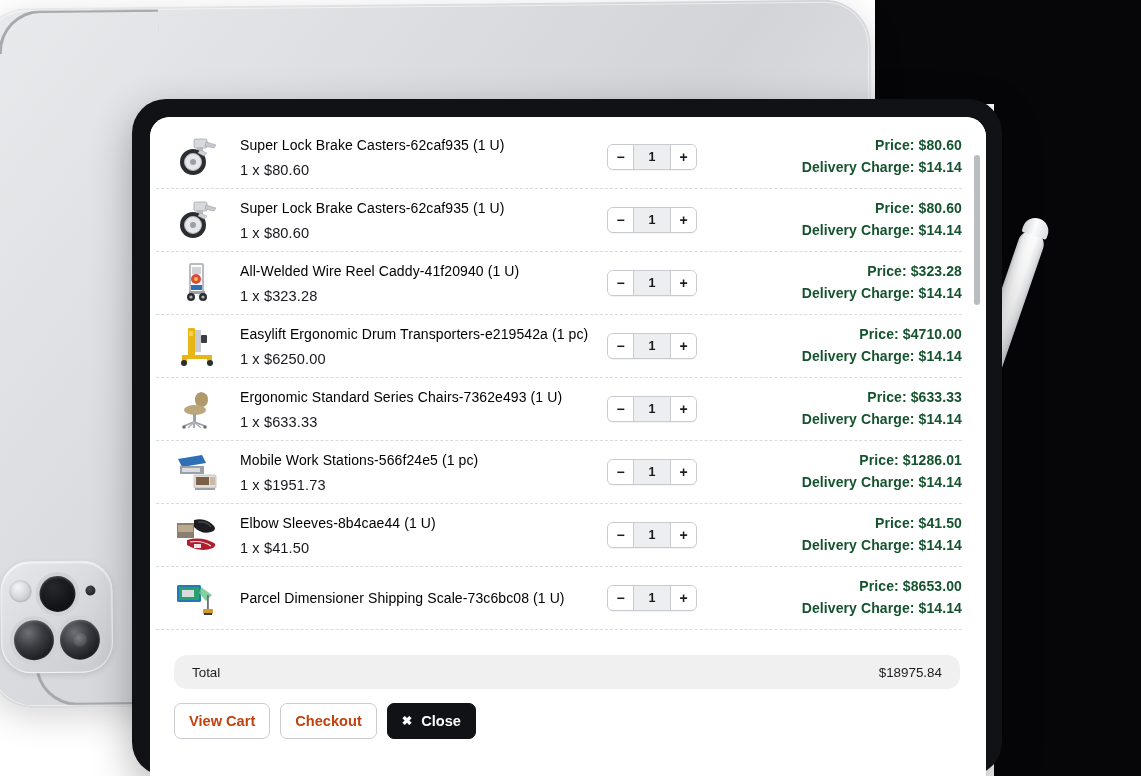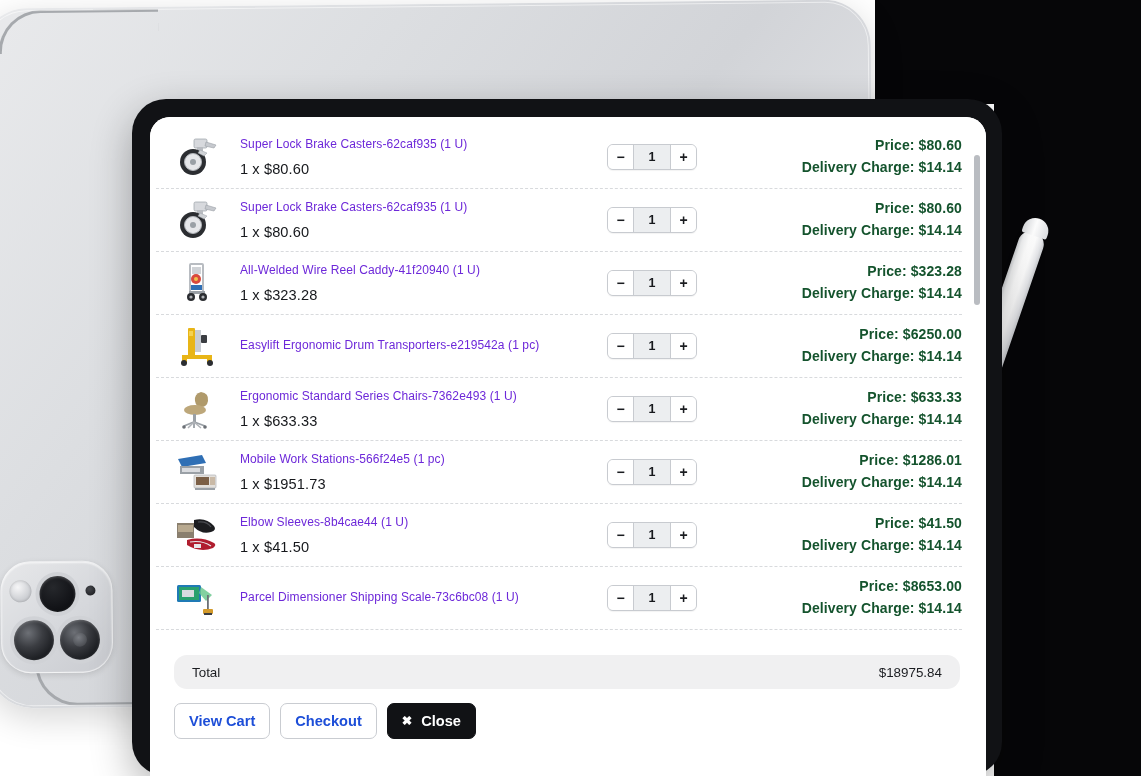--- a/index.html
+++ b/index.html
@@ -142,21 +142,21 @@
   .thumb-cell {
     flex: 0 0 84px;
     display:flex; align-items:center; justify-content:center;
     height: 44px;
   }
   .thumb { width: 44px; height: 42px; position:relative; }
   .thumb svg { display:block; width:100%; height:100%; }
 
   .info-cell { flex: 1 1 auto; min-width:0; padding-right: 12px; }
   .item-name {
-    font-size: 12px; color:#6d28d9; line-height: 1.33;
+    font-size: 14px; color:#000000; line-height: 1.33;
     letter-spacing: .1px; font-weight: 400;
   }
   .item-qty-price {
     font-size: 14.6px; color:#16181c; font-weight: 400;
     margin-top: 8px; letter-spacing: .1px;
   }
 
   .qty-cell { flex: 0 0 150px; display:flex; justify-content:flex-start; }
   .stepper {
     display:inline-flex; align-items:stretch;
@@ -210,21 +210,21 @@
     display:flex; gap:10px;
     padding: 14px 0 0 24px;
   }
   .btn {
     font-family:"Liberation Sans", sans-serif;
     font-size: 14.6px; font-weight: 700;
     border-radius: 7px; cursor:pointer;
     padding: 8px 14px; line-height:1.25;
   }
   .btn-light {
-    background:#ffffff; color:#1d4ed8; border:1px solid #c9ccd1;
+    background:#ffffff; color:#c2410c; border:1px solid #c9ccd1;
   }
   .btn-dark {
     background:#111215; color:#ffffff; border:1px solid #111215;
     display:inline-flex; align-items:center; gap:9px;
   }
   .close-x { font-size:12.5px; font-weight:700; line-height:1; }
 </style>
 </head>
 <body>
 
@@ -361,30 +361,31 @@
     <rect x="6" y="30" width="5" height="8" fill="#e8b517"></rect>
     <rect x="31" y="30" width="5" height="8" fill="#e8b517"></rect>
     <circle cx="8" cy="38" r="3" fill="#2b2d31"></circle>
     <circle cx="34" cy="38" r="3" fill="#2b2d31"></circle>
     <rect x="13" y="6" width="4" height="5" fill="#f5d251"></rect>
   </svg>
                 </div>
               </div>
               <div class="info-cell">
                 <div class="item-name">Easylift Ergonomic Drum Transporters-e219542a (1 pc)</div>
-              </div>
-              <div class="qty-cell">
-                <div class="stepper">
-                  <button class="qty-minus">−</button>
-                  <span class="qty-val">1</span>
-                  <button class="qty-plus">+</button>
-                </div>
-              </div>
-              <div class="price-cell">
-                <div class="price-line">Price: $6250.00</div>
+                <div class="item-qty-price">1 x $6250.00</div>
+              </div>
+              <div class="qty-cell">
+                <div class="stepper">
+                  <button class="qty-minus">−</button>
+                  <span class="qty-val">1</span>
+                  <button class="qty-plus">+</button>
+                </div>
+              </div>
+              <div class="price-cell">
+                <div class="price-line">Price: $4710.00</div>
                 <div class="price-line">Delivery Charge: $14.14</div>
               </div>
             </div>
             <div class="cart-row">
               <div class="thumb-cell">
                 <div class="thumb">
                   <svg viewBox="0 0 44 42">
     <path d="M25 4 q8 1 7 9 q-1 6 -7 6 q-5 0 -6 -6 q-1 -7 6 -9 Z" fill="#b09a6b"></path>
     <ellipse cx="19" cy="22" rx="11" ry="5" fill="#bda77a"></ellipse>
     <rect x="17" y="26" width="3" height="9" fill="#9aa0a6"></rect>

